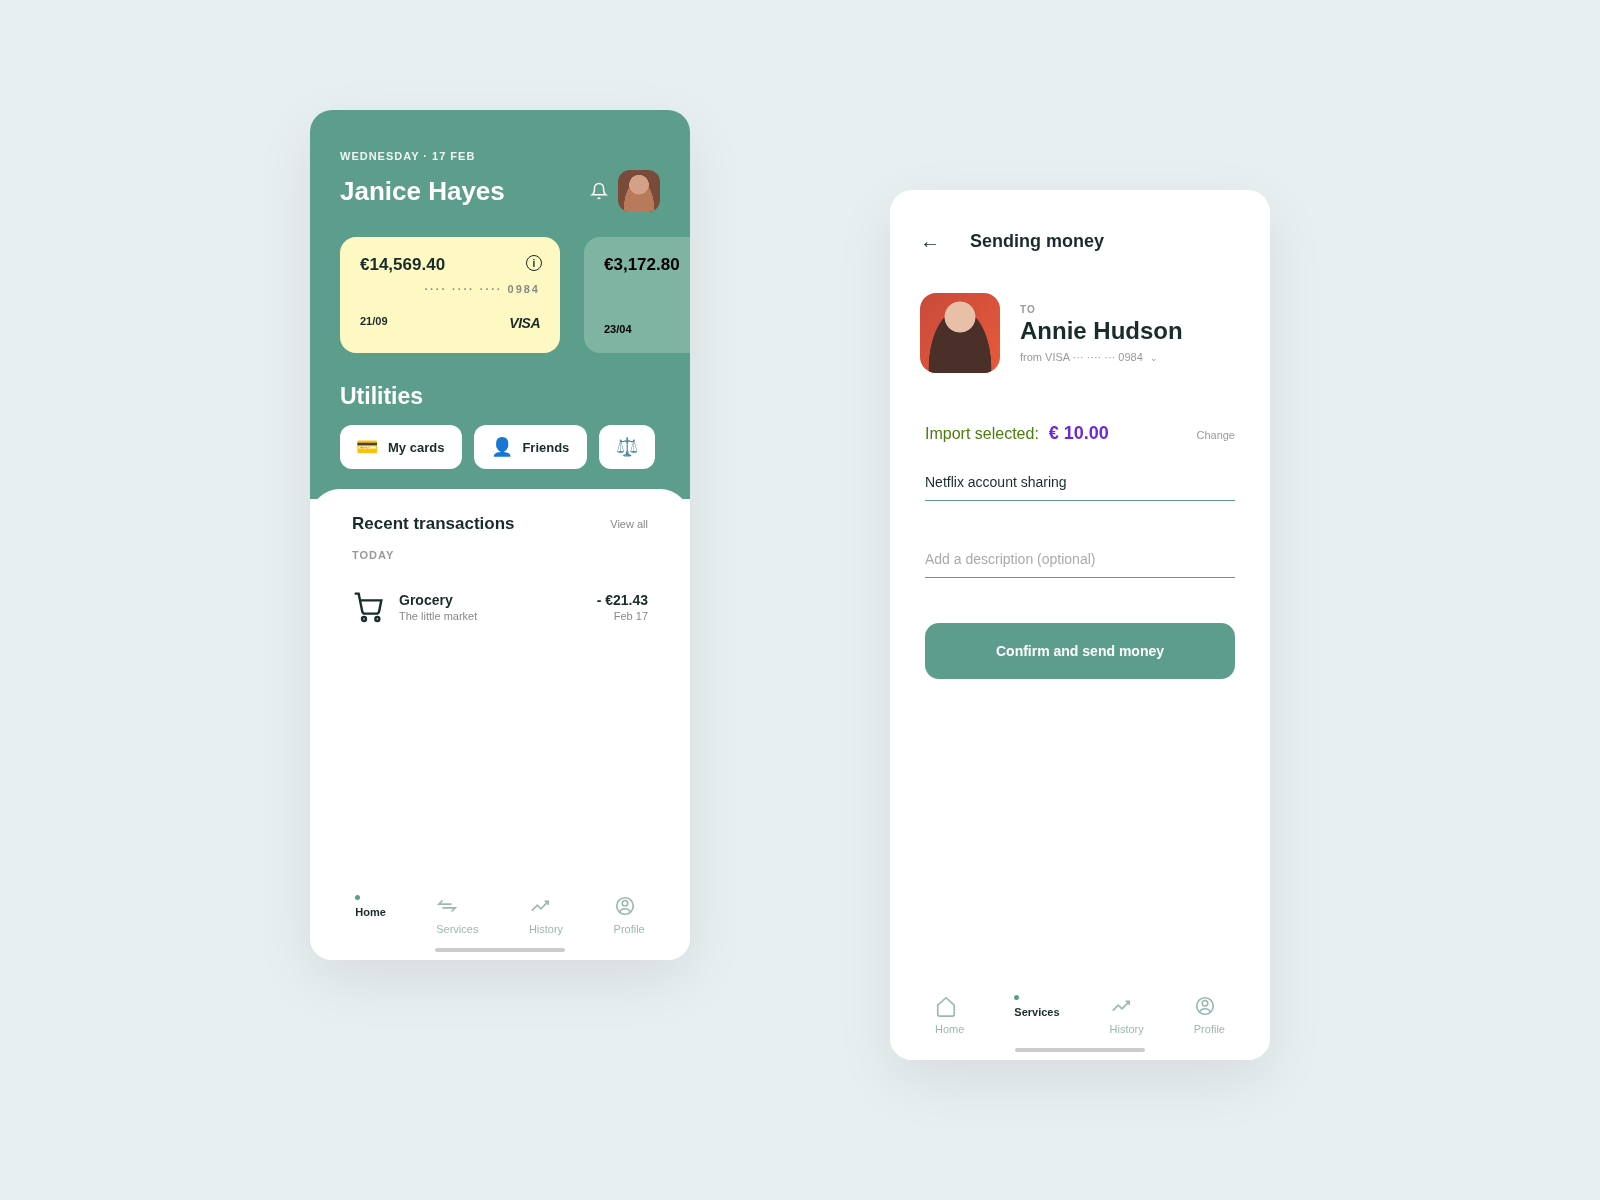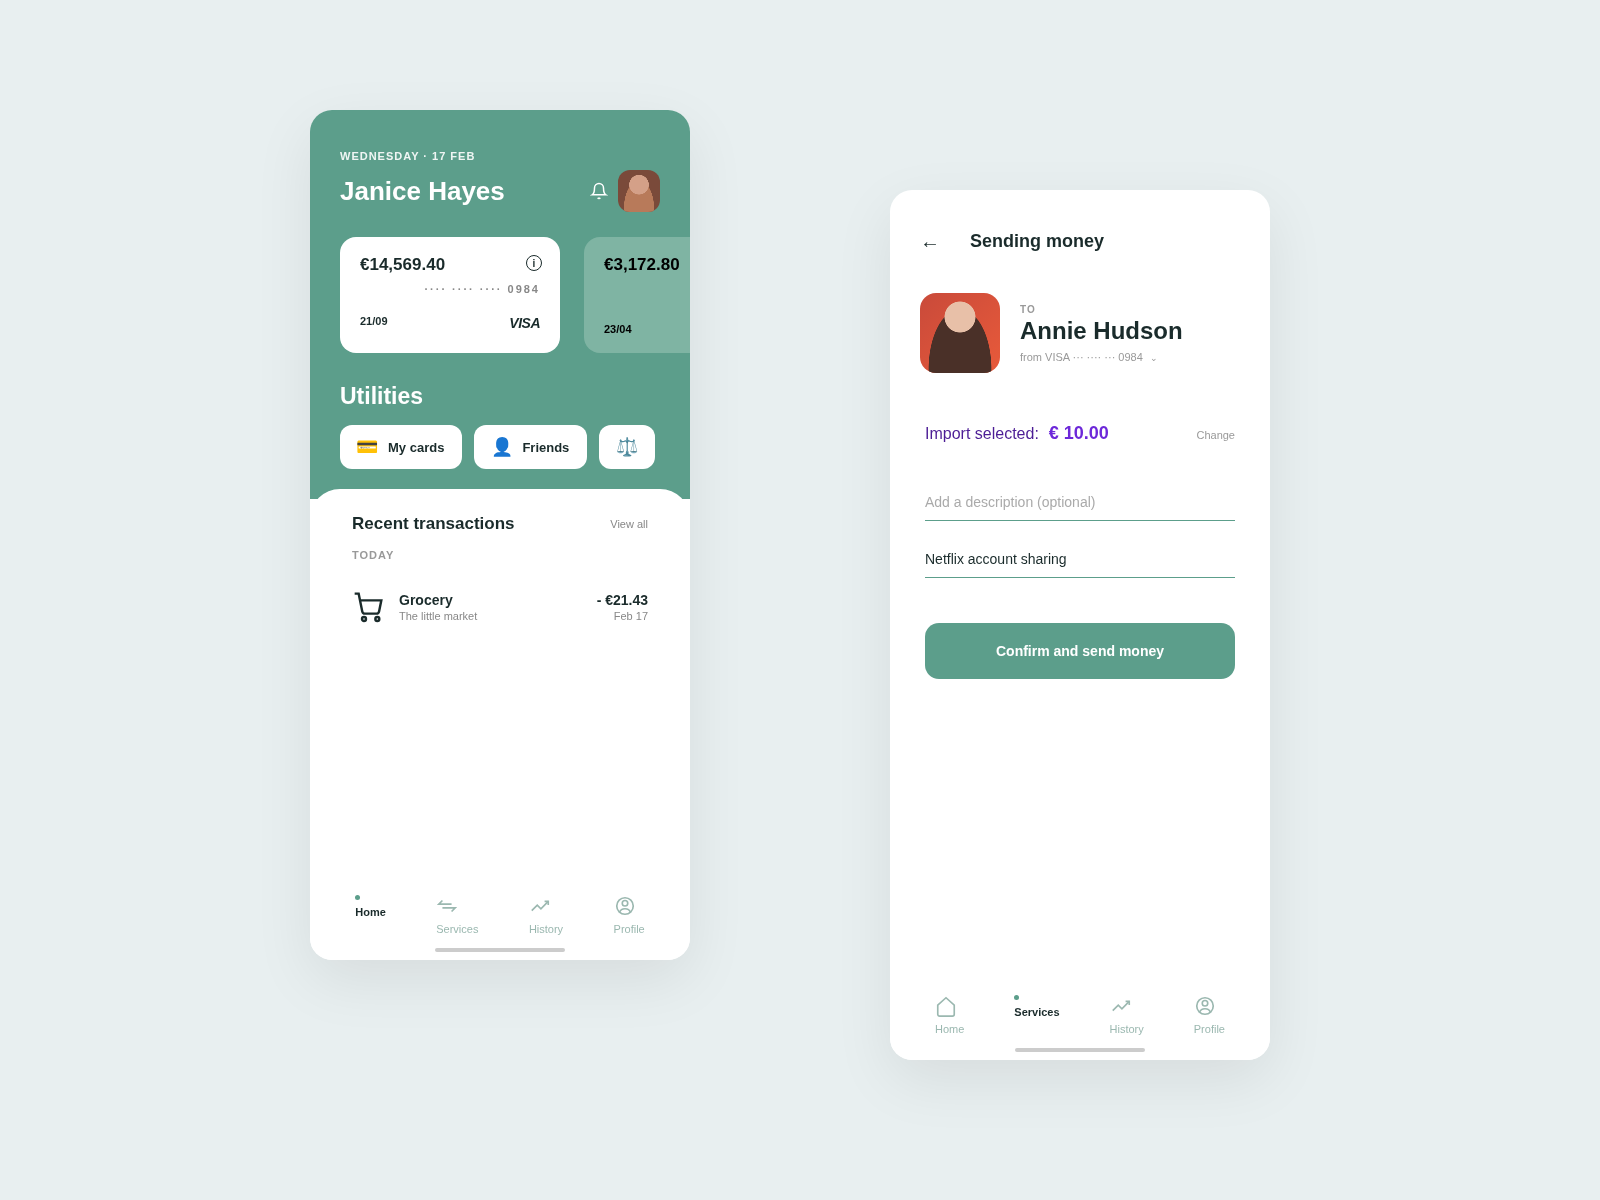--- a/index.html
+++ b/index.html
@@ -47,21 +47,21 @@
 .avatar::after { content:""; position:absolute; inset:0; background: radial-gradient(circle at 50% 35%, #d4a088 0%, #d4a088 28%, transparent 29%), radial-gradient(ellipse at 50% 90%, #b87a5a 0%, #b87a5a 50%, transparent 51%); }
 
 
 .cards-row { display: flex; gap: 15px; margin-top: 25px; }
 .card-white, .card-green {
   border-radius: 16px;
   padding: 18px 20px;
   min-width: 220px;
   position: relative;
 }
-.card-white { background: #ffffff; color: #1a2b2b; }
+.card-white { background: #fef9c3; color: #1a2b2b; }
 .card-green { background: #7fb4a3; color: #000000; margin-left: 9px; }
 .card-balance { font-size: 17px; font-weight: 700; }
 .card-info-icon { position: absolute; top: 18px; right: 18px; width: 16px; height: 16px; border: 1.5px solid #1a2b2b; border-radius: 50%; display:flex; align-items:center; justify-content:center; font-size:10px; font-weight:700; }
 .card-dots { font-size: 11px; letter-spacing: 2px; margin-top: 8px; text-align: right; color: #888; font-weight: 600;}
 .card-bottom { display: flex; justify-content: space-between; margin-top: 20px; font-size: 11px; font-weight: 600; text-align: right; }
 .visa { font-style: italic; font-weight: 800; font-size: 14px; letter-spacing: -0.5px; }
 
 
 .utilities-title { color: #fff; font-size: 23px; font-weight: 700; margin-top: 30px; }
 .util-row { display: flex; gap: 12px; margin-top: 15px; }
@@ -99,21 +99,21 @@
 
 .recipient-block { display: flex; gap: 20px; padding: 20px 30px; align-items: center; }
 .recipient-avatar { width: 80px; height: 80px; border-radius: 16px; background: linear-gradient(135deg, #c94a3a, #e85a3a); position: relative; overflow: hidden; }
 .recipient-avatar::after { content:""; position:absolute; inset:0; background: radial-gradient(circle at 50% 30%, #e8c0a8 0%, #e8c0a8 22%, transparent 23%), radial-gradient(ellipse at 50% 95%, #4a3028 0%, #4a3028 55%, transparent 56%); }
 .recipient-info .to-label { font-size: 10px; letter-spacing: 1px; color: #999; font-weight: 600; }
 .recipient-name { font-size: 24px; font-weight: 700; color: #1a2b2b; margin-top: 2px; }
 .from-card { font-size: 11px; color: #999; margin-top: 6px; }
 .from-card .chev { font-size: 9px; margin-left: 4px; }
 
 .import-row { padding: 30px 35px 10px; display: flex; align-items: baseline; gap: 10px; }
-.import-label { font-size: 16px; color: #4c1d95; }
+.import-label { font-size: 16px; color: #4d7c0f; }
 .import-amount { font-size: 18px; font-weight: 800; color: #6d28d9; }
 .change-link { font-size: 11px; color: #999; margin-left: auto; }
 
 .field-block { padding: 10px 35px; }
 .field-input { width: 100%; border: none; border-bottom: 1.5px solid #5c9e8b; padding: 10px 0; font-size: 14px; color: #1a2b2b; outline: none; background: transparent; }
 .field-input::placeholder { color: #aaa; }
 
 .confirm-btn { margin: 35px 35px 0; background: #5c9e8b; color: #fff; border: none; border-radius: 14px; padding: 20px; font-size: 14px; font-weight: 700; width: calc(100% - 70px); cursor: pointer; }
 
 </style>
@@ -238,25 +238,25 @@
       </div>
     </div>
   </div>
 
   <div class="import-row">
     <span class="import-label">Import selected:</span>
     <span class="import-amount">€ 10.00</span>
     <span class="change-link">Change</span>
   </div>
 
+  <div class="field-block">
+    <input class="field-input" value="Netflix account sharing" style="">
+  </div>
   <div class="field-block" style="margin-top:20px;">
     <input class="field-input" placeholder="Add a description (optional)" style="">
-  </div>
-  <div class="field-block">
-    <input class="field-input" value="Netflix account sharing" style="">
   </div>
 
   <button class="confirm-btn">Confirm and send money</button>
 
   <div class="nav-bar">
     <div class="nav-item">
       <svg class="nav-icon" viewBox="0 0 24 24" fill="none" stroke="currentColor" stroke-width="1.8">
           <path d="M3 11l9-8 9 8v10a2 2 0 0 1-2 2H5a2 2 0 0 1-2-2z"></path>
         </svg>
       <span>Home</span>

